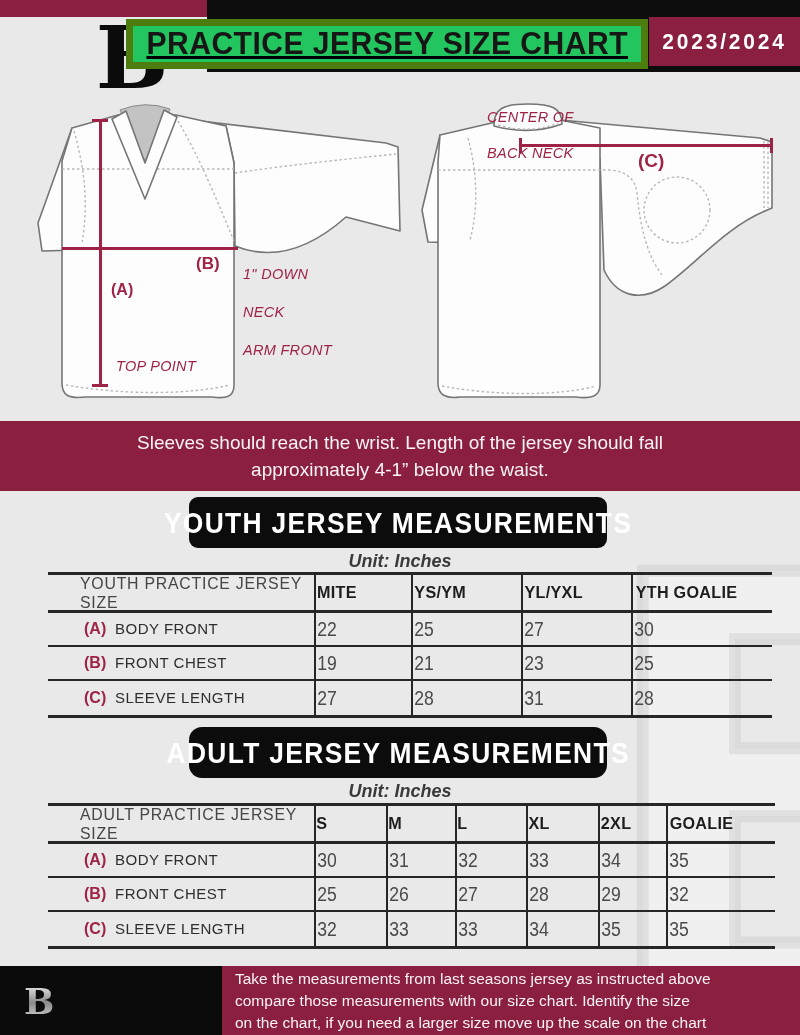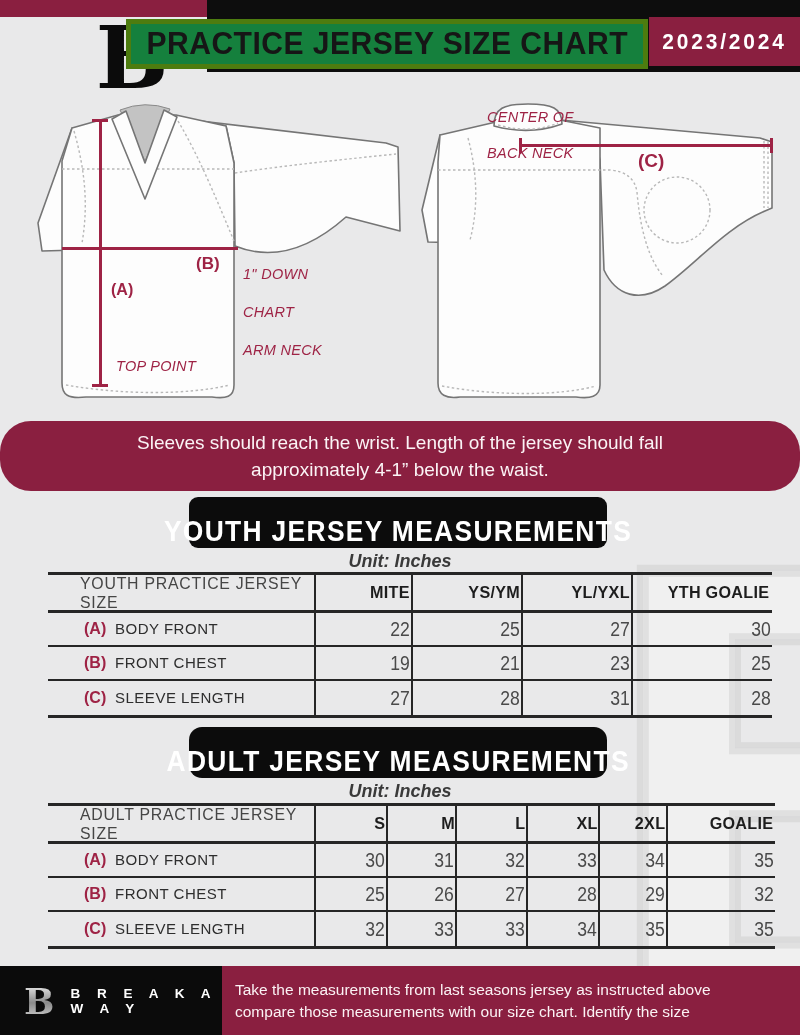--- a/index.html
+++ b/index.html
@@ -17,60 +17,60 @@
     text-shadow:0 0 1px #d9d9d9;z-index:0;user-select:none;}
 
   .layer{position:absolute;inset:0;z-index:1;}
 
   
   .strip-maroon{position:absolute;left:0;top:0;width:207px;height:17px;background:var(--maroon);}
   .strip-black{position:absolute;left:207px;top:0;width:593px;height:72px;background:#0d0d0d;}
   .logo-top{position:absolute;left:84px;top:14px;width:96px;height:88px;display:flex;
     align-items:center;justify-content:center;font-family:"DejaVu Serif",serif;
     font-weight:700;font-size:86px;color:#0b0b0b;line-height:1;}
-  .title-box{position:absolute;left:126px;top:19px;width:522px;height:50px;background:#15803d;
-    border:5px solid #4d7c0f;display:flex;align-items:center;justify-content:center;}
+  .title-box{position:absolute;left:126px;top:19px;width:522px;height:50px;background:#22c55e;
+    border:7px solid #4d7c0f;display:flex;align-items:center;justify-content:center;text-decoration:underline;}
   .title-box span{font-size:31px;font-weight:800;letter-spacing:.5px;color:#161616;
     transform:scaleX(.97);white-space:nowrap;}
   .season-box{position:absolute;left:649px;top:17px;width:151px;height:49px;background:var(--maroon);
     display:flex;align-items:center;justify-content:center;}
   .season-box span{color:#fff;font-weight:700;font-size:22px;letter-spacing:3px;transform:scaleX(.95);}
 
   
   .jersey{position:absolute;}
   .jersey svg{display:block;}
   .outline{fill:#fdfdfd;stroke:#757575;stroke-width:1.6;stroke-linejoin:round;}
   .stitch{fill:none;stroke:#b8b8b8;stroke-width:1.4;stroke-dasharray:2.5 2.5;}
   .collar-in{fill:#c3c3c3;stroke:#8a8a8a;stroke-width:1;}
   .mline{position:absolute;background:var(--maroon2);}
   .dlabel{position:absolute;color:var(--maroon2);white-space:pre-line;}
   .dkey{font-weight:800;font-size:17px;}
   .dtext{font-style:italic;font-weight:500;font-size:14.5px;line-height:19px;letter-spacing:.3px;}
 
   
   .notice{position:absolute;left:0;top:421px;width:800px;height:70px;background:var(--maroon);
-    display:flex;align-items:center;justify-content:center;text-align:center;border-radius:31px;}
+    display:flex;align-items:center;justify-content:center;text-align:center;}
   .notice div{color:#fbf3f5;font-size:19px;line-height:27px;font-weight:400;}
 
   
   .section-banner{position:absolute;left:189px;width:418px;height:51px;background:#0c0c0c;
-    border-radius:9px;display:flex;align-items:flex-end;justify-content:center;}
+    border-radius:9px;display:flex;align-items:center;justify-content:center;}
   .section-banner span{color:#fff;font-weight:700;font-size:30px;letter-spacing:1.5px;
     transform:scaleX(.88);white-space:nowrap;}
   .unit{position:absolute;left:0;width:800px;text-align:center;font-style:italic;
     font-weight:600;font-size:18px;color:#3a3a3a;}
 
   
   .size-table{position:absolute;left:48px;border-top:3px solid var(--line);
     border-bottom:3px solid var(--line);background:transparent;}
   .t-row{display:grid;}
   .t-row.head{height:38px;border-bottom:3px solid var(--line);}
   .t-row.data{height:34px;border-bottom:2px solid var(--line);}
   .t-row.data:last-child{border-bottom:none;}
-  .cell{display:flex;align-items:center;justify-content:flex-end;border-right:2px solid var(--line);overflow:hidden;padding-left:24px;}
+  .cell{display:flex;align-items:center;justify-content:flex-start;border-right:2px solid var(--line);overflow:hidden;}
   .cell:last-child{border-right:none;}
   .cell.corner{justify-content:flex-start;padding-left:32px;}
   .cell.rowhead{justify-content:flex-start;padding-left:36px;}
   .colhead0{font-size:16.5px;font-weight:500;color:#454545;letter-spacing:.8px;transform:scaleX(.96);transform-origin:left;}
   .colhead{font-size:17px;font-weight:700;color:#1d1d1d;letter-spacing:.3px;transform:scaleX(.95);}
   .rkey{color:var(--maroon2);font-weight:800;font-size:16px;margin-right:9px;}
   .rlabel{font-size:15.5px;font-weight:500;color:#2e2e2e;letter-spacing:.5px;transform:scaleX(.97);transform-origin:left;}
   .num{font-size:20px;font-weight:400;color:#4a4a4a;display:inline-block;transform:scaleX(.88);}
 
   
@@ -142,22 +142,22 @@
     <div class="mline" style="left:770px;top:138px;width:3px;height:15px;"></div>
 
     <div class="dlabel dkey" style="left:111px;top:281px;font-size:16px;">(A)</div>
     <div class="dlabel dtext" style="left:116px;top:302px;">
       <span style="display:block;margin-top:36px;">TOP POINT</span>
       <span style="display:block;margin-top:36px;">OF SHOULDER</span>
     </div>
     <div class="dlabel dkey" style="left:196px;top:254px;">(B)</div>
     <div class="dlabel dtext" style="left:243px;top:246px;">
       <span style="display:block;">1" DOWN</span>
-      <span style="display:block;">CHART</span>
-      <span style="display:block;">ARM NECK</span>
+      <span style="display:block;">NECK</span>
+      <span style="display:block;">ARM FRONT</span>
     </div>
     <div class="dlabel dkey" style="left:638px;top:150px;font-size:19px;">(C)</div>
     <div class="dlabel dtext" style="left:487px;top:90px;line-height:18px;">
       <span style="display:block;">CENTER OF</span>
       <span style="display:block;">BACK NECK</span>
     </div>
 
     <div class="notice">
       <div>
         <span style="display:block;">Sleeves should reach the wrist. Length of the jersey should fall</span>
@@ -342,21 +342,21 @@
             <span class="num">35</span>
           </div>
         <div class="cell">
             <span class="num">35</span>
           </div>
       </div>
     </div>
 
     <div class="footer-black">
       <span class="logo-foot">B</span>
-      <span class="brand">B R E A K A W A Y</span>
     </div>
     <div class="footer-maroon">
       <span>Take the measurements from last seasons jersey as instructed above</span>
       <span>compare those measurements  with our size chart. Identify the size</span>
+      <span>on the chart, if you need a larger size move up the scale on the chart</span>
     </div>
 
   </div>
 </div>
 
 </body></html>

